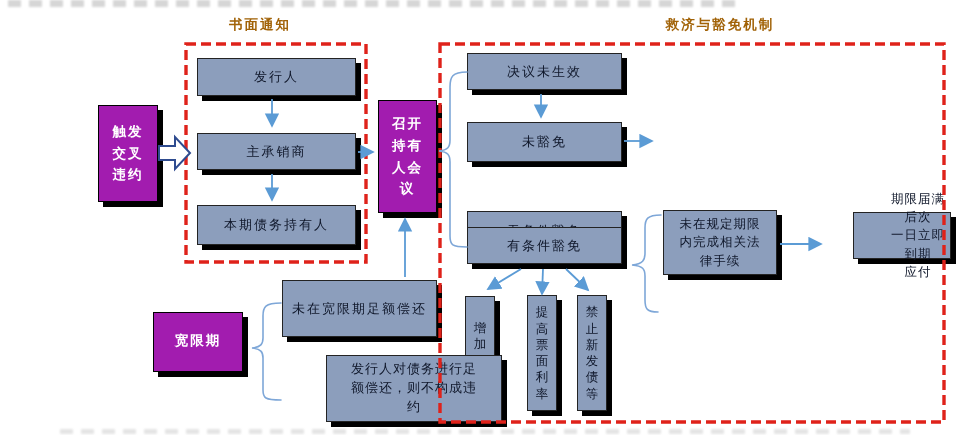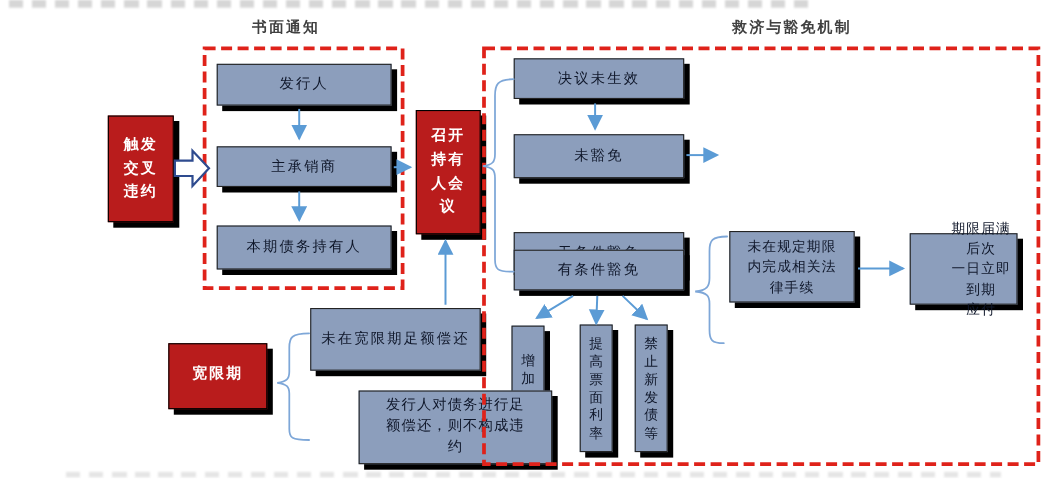--- a/index.html
+++ b/index.html
@@ -1,35 +1,35 @@
 <!DOCTYPE html>
 <html><head>
 <meta charset="utf-8">
 <style>
   html,body{margin:0;padding:0;background:#fff;}
   #canvas{
     position:relative;width:960px;height:435px;background:#fff;overflow:hidden;
     font-family:"DejaVu Serif", serif;
   }
   .title{
-    position:absolute;text-align:center;font-size:13.5px;color:#404040;
+    position:absolute;text-align:center;font-size:13.5px;color:#a16207;
     letter-spacing:2px;font-weight:bold;
   }
   .node{
     position:absolute;display:flex;align-items:center;justify-content:center;
     text-align:center;box-sizing:border-box;
   }
   .node .lbl{white-space:pre-line;}
   .light{
     background:#8c9ebc;border:1px solid #232323;box-shadow:5px 5px 0 0 #000;
     color:#0f172a;font-size:13px;letter-spacing:2px;line-height:1.5;
   }
   .light.longtext{font-size:12.5px;letter-spacing:1px;line-height:1.45;}
   .navy{
-    background:#b91c1c;border:1px solid #000;box-shadow:5px 5px 0 0 #000;
+    background:#a21caf;border:1px solid #000;box-shadow:5px 5px 0 0 #000;
     color:#fff;font-size:13.5px;letter-spacing:2px;line-height:1.6;font-weight:bold;
   }
   .vert{font-size:12.5px;letter-spacing:0;line-height:1.3;}
   svg.overlay{position:absolute;left:0;top:0;pointer-events:none;}
   .artifact{
     position:absolute;filter:blur(1px);opacity:.55;
     background:repeating-linear-gradient(90deg,#b5b5b5 0 13px,transparent 13px 21px);
   }
 </style>
 </head>
@@ -82,21 +82,21 @@
   <div class="node light" style="left:467px;top:227px;width:155px;height:37px;">
     <span class="lbl">有条件豁免</span>
   </div>
 
 
   <div class="node light longtext" style="left:663px;top:210px;width:114px;height:65px;">
     <span class="lbl">未在规定期限
 内完成相关法
 律手续</span>
   </div>
-  <div class="node light longtext" style="left:827px;top:212px;width:98px;height:65px;padding-left:32px;">
+  <div class="node light longtext" style="left:853px;top:212px;width:98px;height:47px;padding-left:32px;">
     <span class="lbl">期限届满后次
 一日立即到期
 应付</span>
   </div>
 
   <div class="node light vert" style="left:465px;top:296px;width:30px;height:113px;">
     <span class="lbl">增
 加
 担
 保</span>

